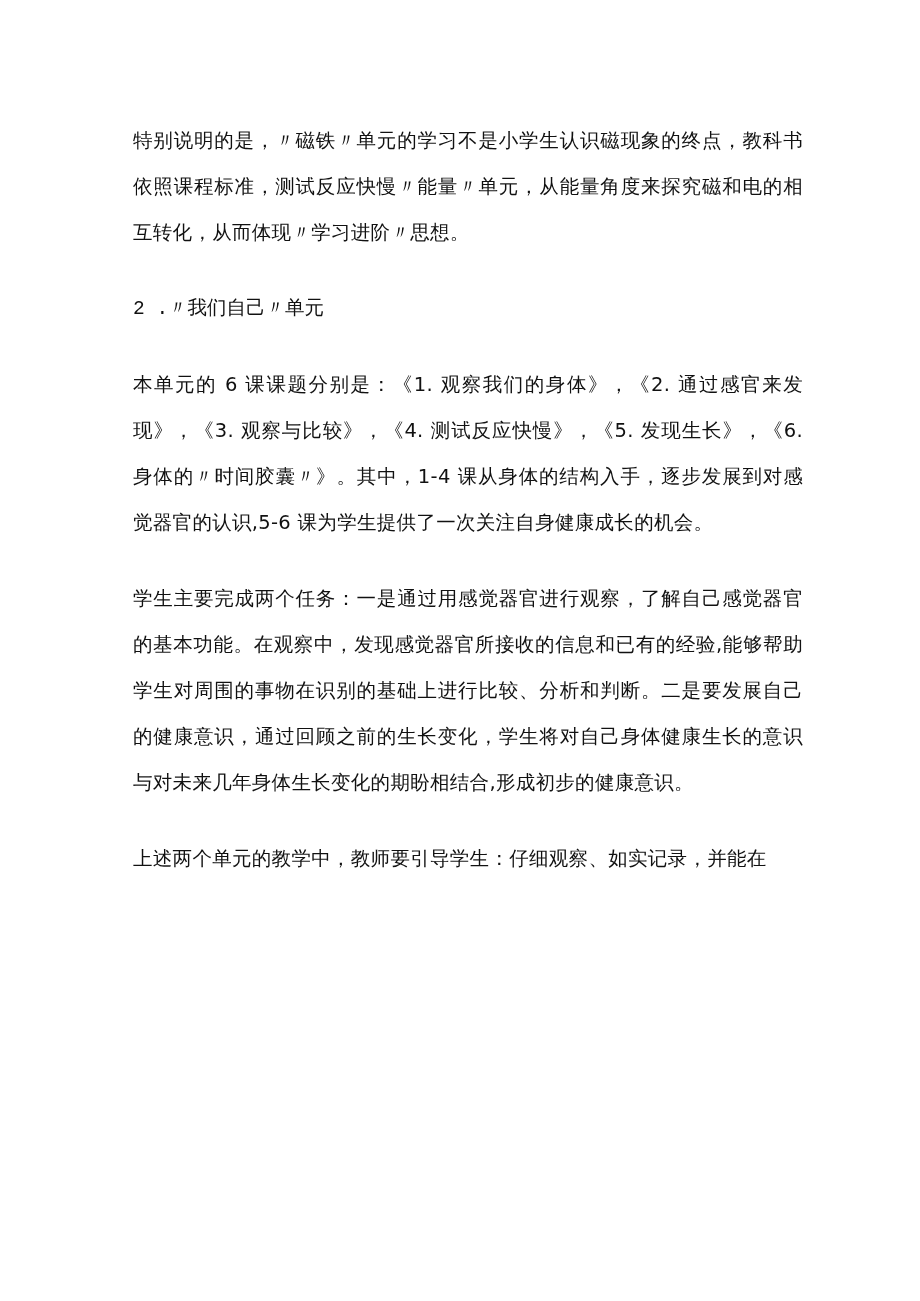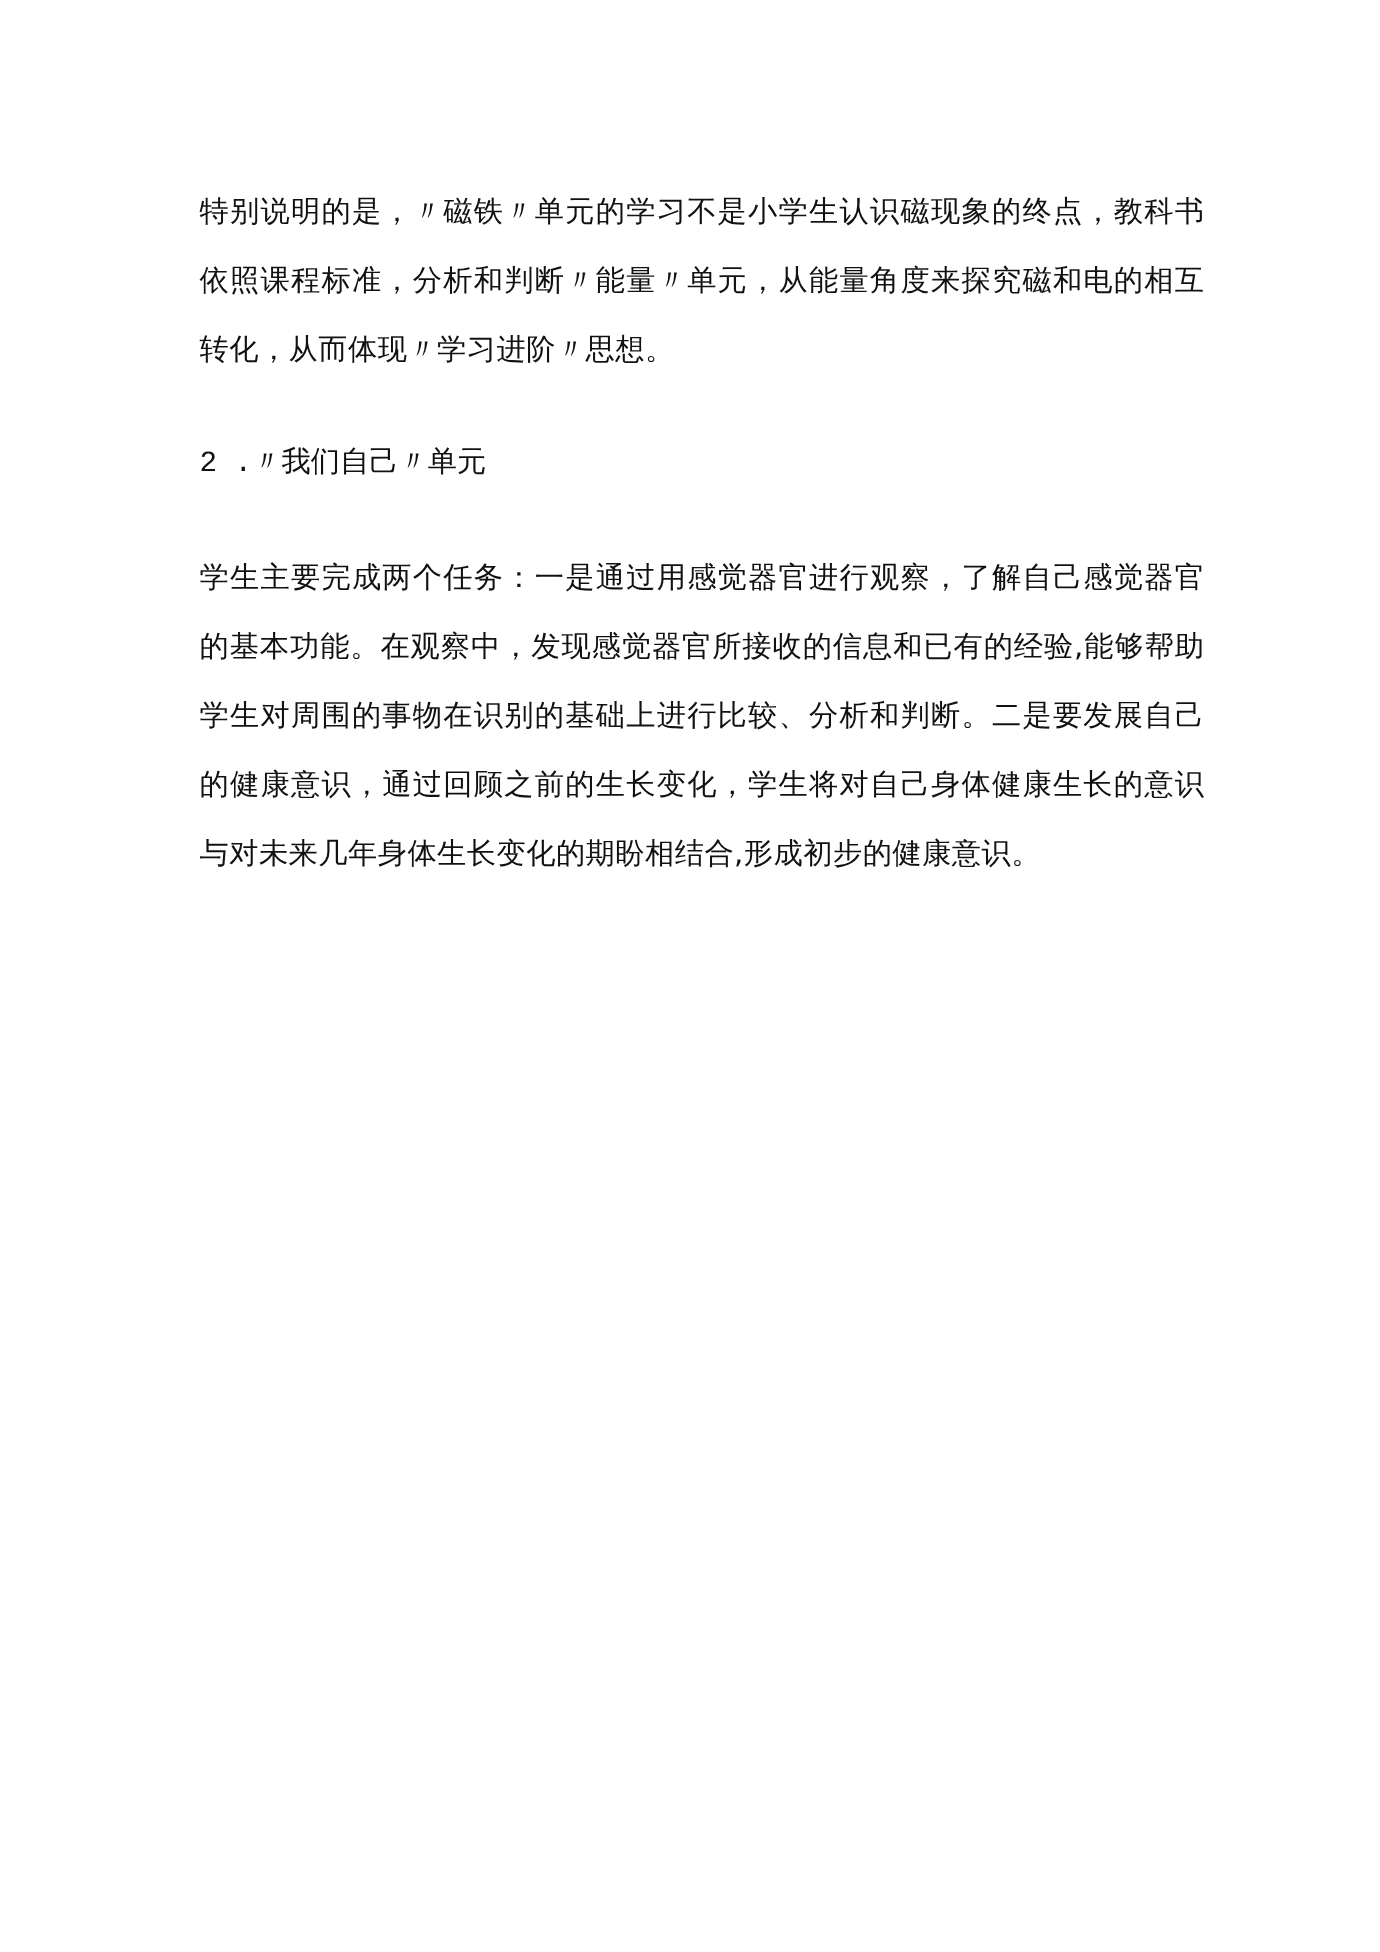--- a/index.html
+++ b/index.html
@@ -34,16 +34,18 @@
       margin: 0 0 30px 0;
       font-size: 19.5px;
       line-height: 46px;
       font-family: Liberation Mono, monospace;
     }
   </style>
 </head>
 <body>
 
 <div class="page">
-  <p class="para">特别说明的是，〃磁铁〃单元的学习不是小学生认识磁现象的终点，教科书依照课程标准，分析和判断〃能量〃单元，从能量角度来探究磁和电的相互转化，从而体现〃学习进阶〃思想。</p>
+  <p class="para">特别说明的是，〃磁铁〃单元的学习不是小学生认识磁现象的终点，教科书依照课程标准，测试反应快慢〃能量〃单元，从能量角度来探究磁和电的相互转化，从而体现〃学习进阶〃思想。</p>
   <p class="heading">2 .〃我们自己〃单元</p>
+  <p class="para">本单元的 6 课课题分别是：《1. 观察我们的身体》，《2. 通过感官来发现》，《3. 观察与比较》，《4. 测试反应快慢》，《5. 发现生长》，《6.身体的〃时间胶囊〃》。其中，1-4 课从身体的结构入手，逐步发展到对感觉器官的认识,5-6 课为学生提供了一次关注自身健康成长的机会。</p>
   <p class="para">学生主要完成两个任务：一是通过用感觉器官进行观察，了解自己感觉器官的基本功能。在观察中，发现感觉器官所接收的信息和已有的经验,能够帮助学生对周围的事物在识别的基础上进行比较、分析和判断。二是要发展自己的健康意识，通过回顾之前的生长变化，学生将对自己身体健康生长的意识与对未来几年身体生长变化的期盼相结合,形成初步的健康意识。</p>
+  <p class="para">上述两个单元的教学中，教师要引导学生：仔细观察、如实记录，并能在</p>
 </div>
 
 </body></html>

